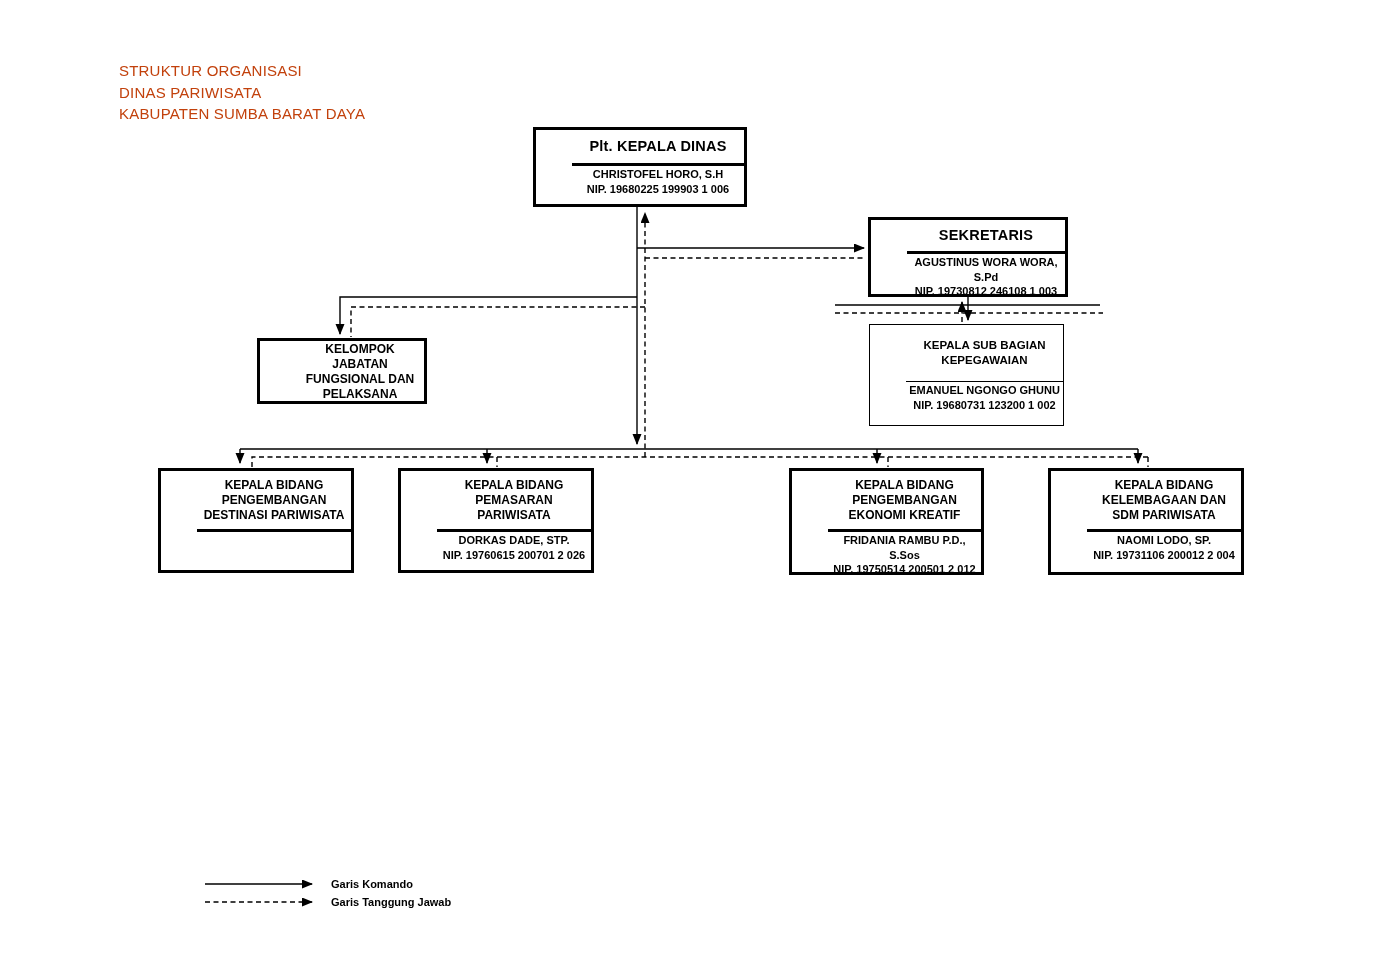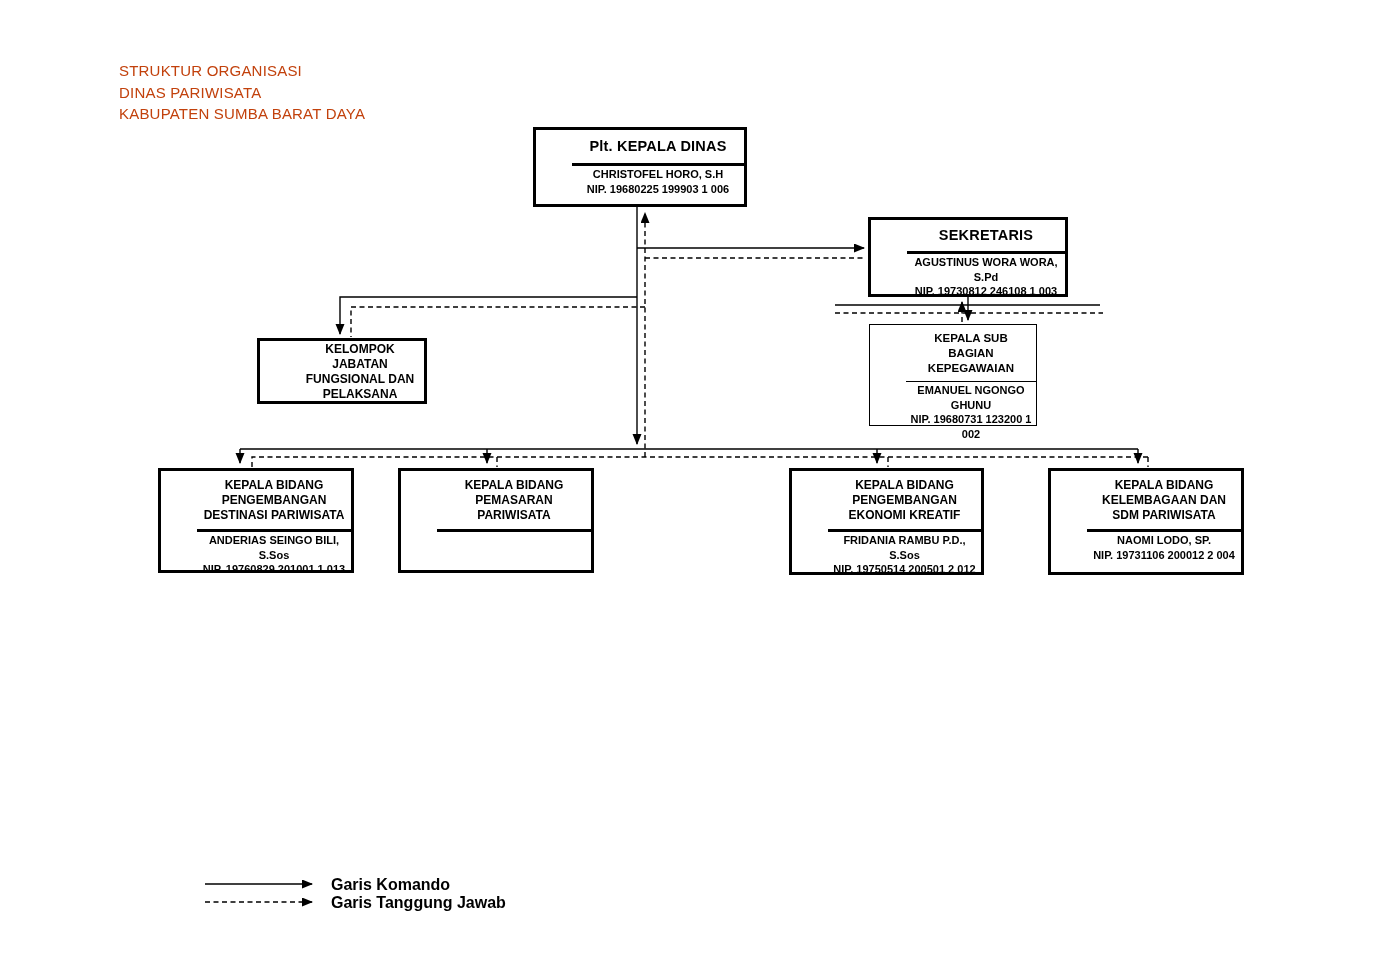--- a/index.html
+++ b/index.html
@@ -31,21 +31,21 @@
   .box.thin .box-title { border-bottom-width:1.5px; }
   .box-title.big { font-size:14.5px; letter-spacing:.2px; }
   .box-title.only { border-bottom:none; flex:1; }
 
   .box-body {
     flex:1; display:flex; flex-direction:column; justify-content:flex-start; align-items:center;
     font-weight:bold; font-size:11px; line-height:14.5px; padding:1px 3px;
   }
 
   .legend-label {
-    position:absolute; font-weight:bold; font-size:16px; line-height:17px;
+    position:absolute; font-weight:bold; font-size:11px; line-height:17px;
   }
 </style>
 </head>
 <body>
 
 <div class="canvas">
 
   <div class="header">
     <div>STRUKTUR ORGANISASI</div>
     <div>DINAS PARIWISATA</div>
@@ -96,48 +96,48 @@
   </div>
 
   <div class="box" style="left:868px;top:217px;width:200px;height:80px;">
     <div class="box-title big" style="flex:0 0 34px;text-align:right;">SEKRETARIS</div>
     <div class="box-body">
       <div>AGUSTINUS WORA WORA, S.Pd</div>
       <div>NIP. 19730812 246108 1 003</div>
     </div>
   </div>
 
-  <div class="box thin" style="left:869px;top:324px;width:168px;height:102px;">
+  <div class="box thin" style="left:869px;top:324px;width:195px;height:102px;">
     <div class="box-title" style="flex:0 0 57px;font-size:11.5px;">KEPALA SUB BAGIAN
 KEPEGAWAIAN</div>
     <div class="box-body">
       <div>EMANUEL NGONGO GHUNU</div>
       <div>NIP. 19680731 123200 1 002</div>
     </div>
   </div>
 
   <div class="box" style="left:257px;top:338px;width:170px;height:66px;">
     <div class="box-title only">KELOMPOK JABATAN
 FUNGSIONAL DAN
 PELAKSANA</div>
   </div>
 
   <div class="box" style="left:158px;top:468px;width:196px;height:105px;">
     <div class="box-title" style="flex:0 0 61px;">KEPALA BIDANG
 PENGEMBANGAN
 DESTINASI PARIWISATA</div>
-    <div class="box-body">
-      <div>ANDERIAS SEINGO BILI, S.Sos</div>
-      <div>NIP. 19760829 201001 1 013</div>
-    </div>
   </div>
 
   <div class="box" style="left:398px;top:468px;width:196px;height:105px;">
     <div class="box-title" style="flex:0 0 61px;">KEPALA BIDANG
 PEMASARAN PARIWISATA</div>
+    <div class="box-body">
+      <div>DORKAS DADE, STP.</div>
+      <div>NIP. 19760615 200701 2 026</div>
+    </div>
   </div>
 
   <div class="box" style="left:789px;top:468px;width:195px;height:107px;">
     <div class="box-title" style="flex:0 0 61px;">KEPALA BIDANG
 PENGEMBANGAN
 EKONOMI KREATIF</div>
     <div class="box-body">
       <div>FRIDANIA RAMBU P.D., S.Sos</div>
       <div>NIP. 19750514 200501 2 012</div>
     </div>

